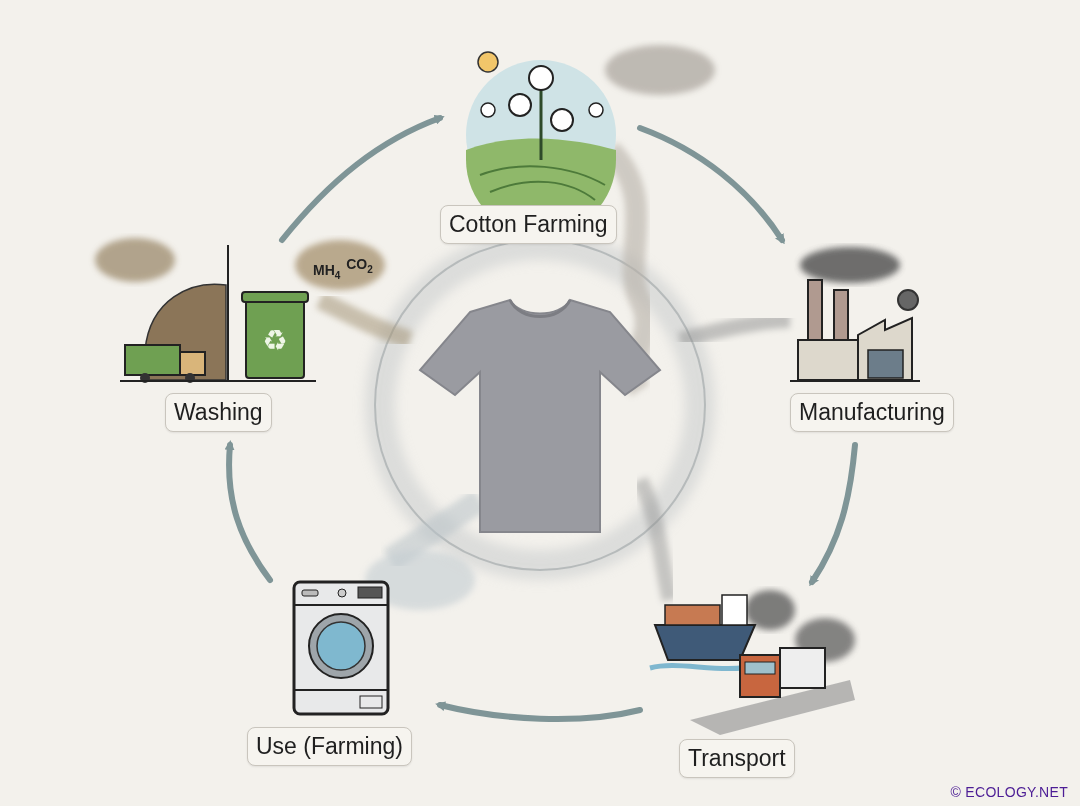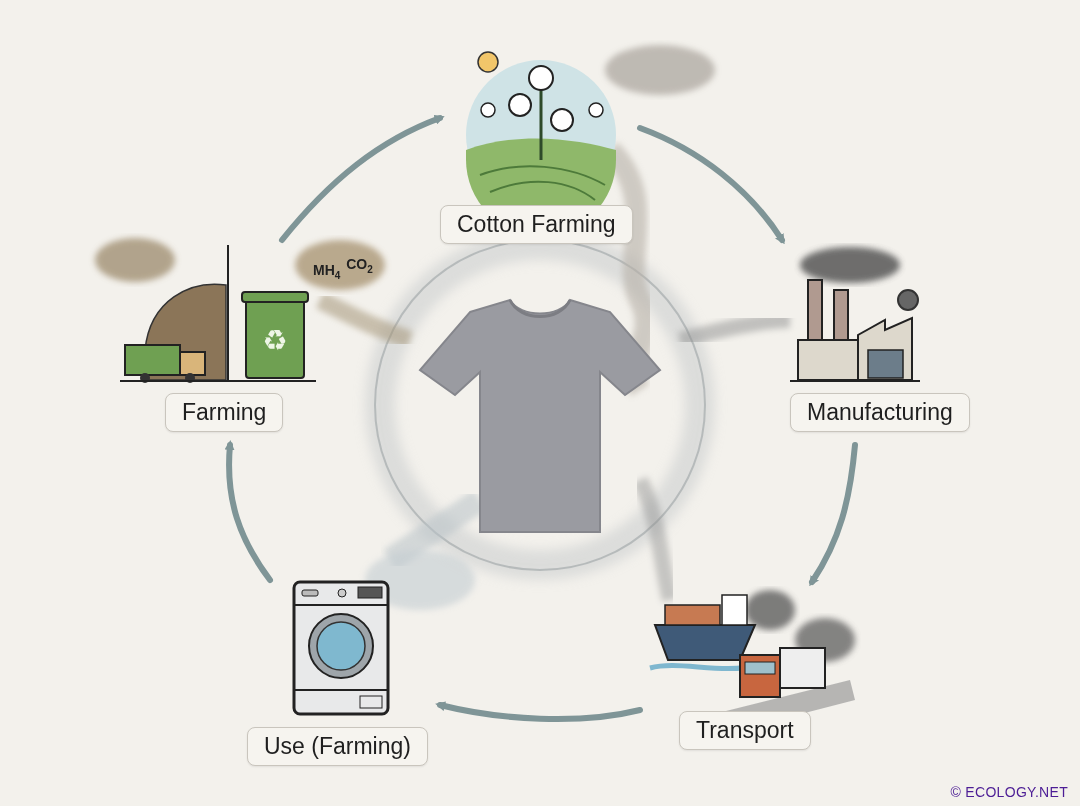--- a/index.html
+++ b/index.html
@@ -1,17 +1,17 @@
 <!DOCTYPE html>
 <html><head>
 <meta charset="utf-8">
 <style>
   html,body{margin:0;padding:0;}
   body{width:1080px;height:806px;background:#f3f1ec;position:relative;overflow:hidden;font-family:"Liberation Sans",sans-serif;}
-  .label{position:absolute;background:#f6f4ef;border:1.5px solid #c9c5bd;border-radius:8px;padding:5px 16px;font-size:23px;color:#1f1f1f;white-space:nowrap;box-shadow:0 1px 2px rgba(0,0,0,0.08);}
+  .label{position:absolute;background:#f6f4ef;border:1.5px solid #c9c5bd;border-radius:8px;padding:5px 8px;font-size:23px;color:#1f1f1f;white-space:nowrap;box-shadow:0 1px 2px rgba(0,0,0,0.08);}
   svg.layer{position:absolute;left:0;top:0;}
   .credit{position:absolute;right:12px;bottom:6px;font-size:14px;color:#4c1d95;letter-spacing:0.3px;}
 </style>
 </head>
 <body>
 
 <svg class="layer" width="1080" height="806" viewBox="0 0 1080 806">
   <defs>
     <filter id="blur6">
         <feGaussianBlur stdDeviation="6"></feGaussianBlur>
@@ -116,17 +116,17 @@
     <line x1="120" y1="381" x2="316" y2="381" stroke="#222" stroke-width="2"></line>
     <text x="313" y="275" font-size="14" font-weight="bold" fill="#222" font-family="Liberation Sans, sans-serif">
       <tspan>MH</tspan><tspan dy="4" font-size="10">4</tspan>
       <tspan dx="2" dy="-10">CO</tspan><tspan dy="4" font-size="10">2</tspan>
     </text>
   </g>
 </svg>
 
 <div class="label" style="left:440px;top:205px;">Cotton Farming</div>
 <div class="label" style="left:790px;top:393px;">Manufacturing</div>
-<div class="label" style="left:679px;top:711px;">Transport</div>
+<div class="label" style="left:679px;top:739px;">Transport</div>
 <div class="label" style="left:247px;top:727px;">Use (Farming)</div>
-<div class="label" style="left:165px;top:393px;">Farming</div>
+<div class="label" style="left:165px;top:393px;">Washing</div>
 
 <div class="credit">© ECOLOGY.NET</div>
 
 </body></html>

